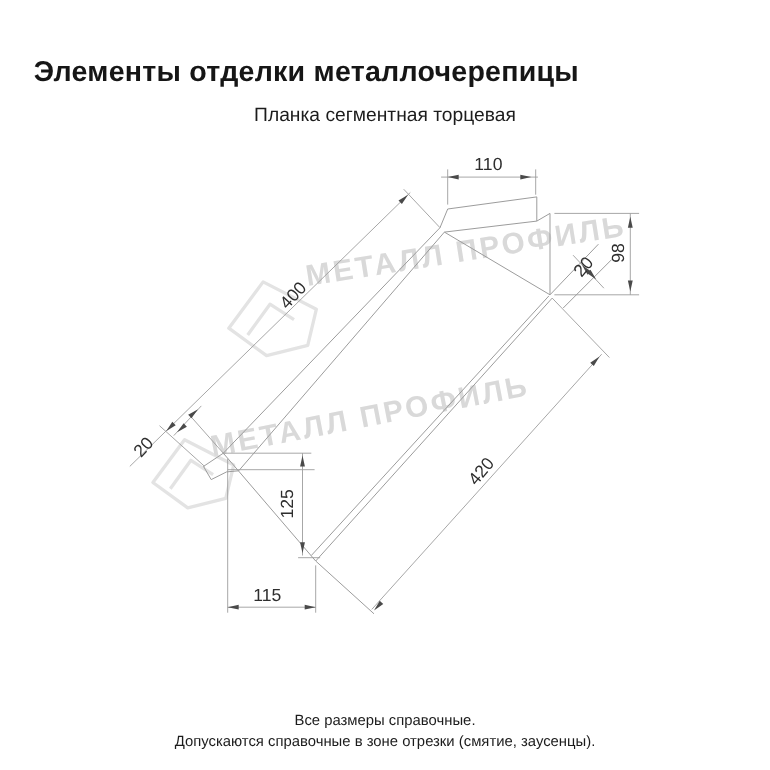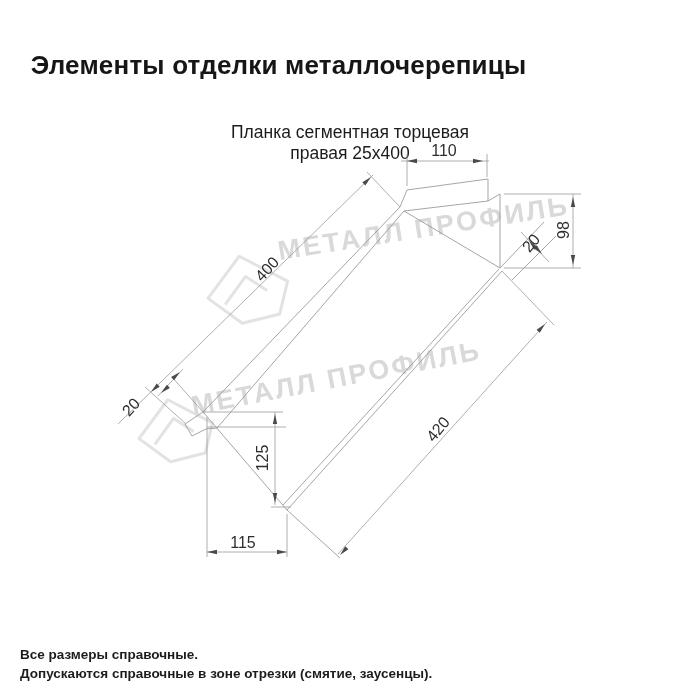--- a/index.html
+++ b/index.html
@@ -6,39 +6,38 @@
   #canvas{
     position:relative;width:700px;height:700px;background:#ffffff;overflow:hidden;
     font-family:"Liberation Sans", sans-serif;
   }
   .title{
     position:absolute;left:0;top:22px;width:557px;text-align:center;
     font-size:26px;font-weight:700;color:#161616;letter-spacing:0.2px;margin-top:28px;
   }
   .subtitle{
     position:absolute;left:0;top:94px;width:700px;text-align:center;
-    font-size:17.5px;color:#1c1c1c;line-height:21px;margin-top:28px;
+    font-size:17.5px;color:#1c1c1c;line-height:21px;
   }
   .footer{
     position:absolute;left:20px;top:646px;width:660px;
-    font-size:13.5px;color:#1c1c1c;line-height:18.5px;text-align:left;font-weight:bold;
+    font-size:13.5px;color:#1c1c1c;line-height:18.5px;text-align:center;
   }
   svg#draw{position:absolute;left:0;top:0;}
   .dimtext{font-family:"Liberation Sans", sans-serif;font-size:16px;fill:#2e2e2e;}
 </style>
 </head>
 <body>
 
 <div id="canvas">
 
   <div class="title">Элементы отделки металлочерепицы</div>
 
   <div class="subtitle">
     <div>Планка сегментная торцевая</div>
-    <div>правая 25х400</div>
   </div>
 
   <svg id="draw" width="700" height="700" viewBox="0 0 700 700">
       <path d="M 208,298.36 L 239.2,256.24 L 287.56,281.2
              L 279.76,313.96 L 242.32,323.32 Z
              M 225.16,304.6 L 245.44,276.52 L 267.28,290.56" fill="none" stroke="#e3e3e3" stroke-width="3" stroke-linejoin="round"></path>
       <text x="425" y="237" fill="#d9d9d9" font-size="27" font-weight="bold" letter-spacing="2.5" text-anchor="middle" transform="rotate(-9 425 237)" font-family="&quot;Liberation Sans&quot;, sans-serif">МЕТАЛЛ ПРОФИЛЬ</text>
       <path d="M 139,438.64 L 167.8,399.76 L 212.44,422.8
              L 205.24,453.04 L 170.68,461.68 Z
              M 154.84,444.4 L 173.56,418.48 L 193.72,431.44" fill="none" stroke="#e3e3e3" stroke-width="3" stroke-linejoin="round"></path>

